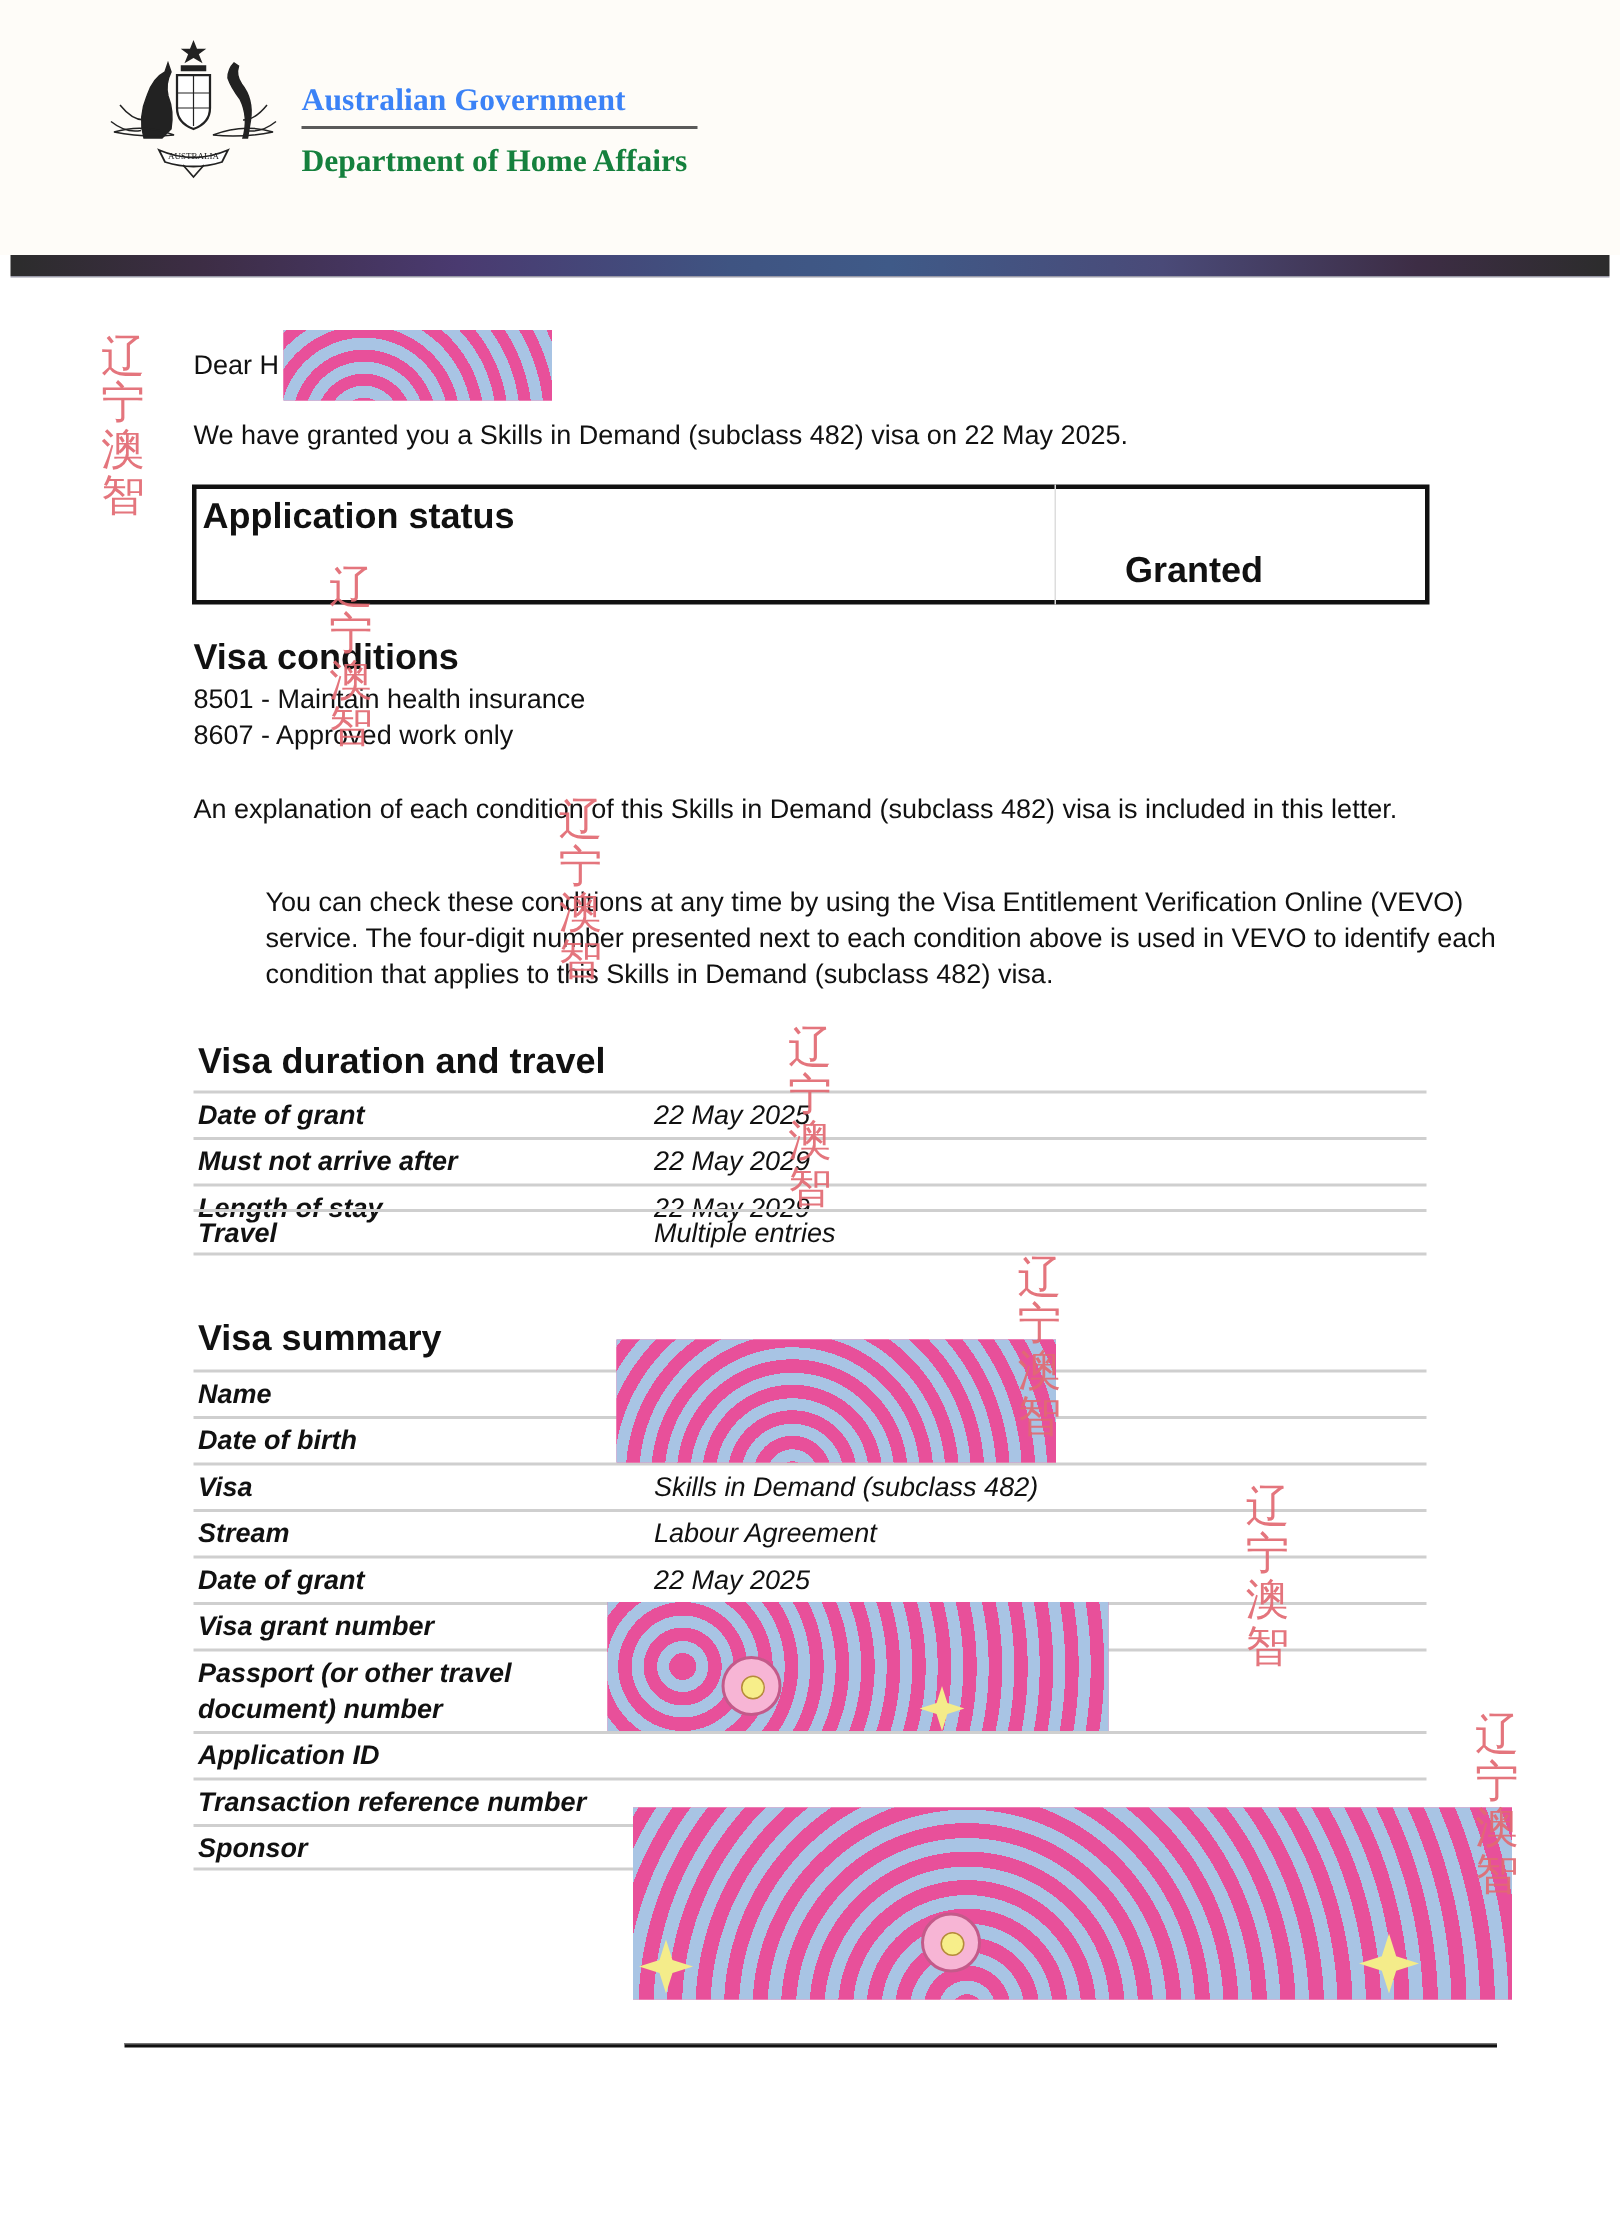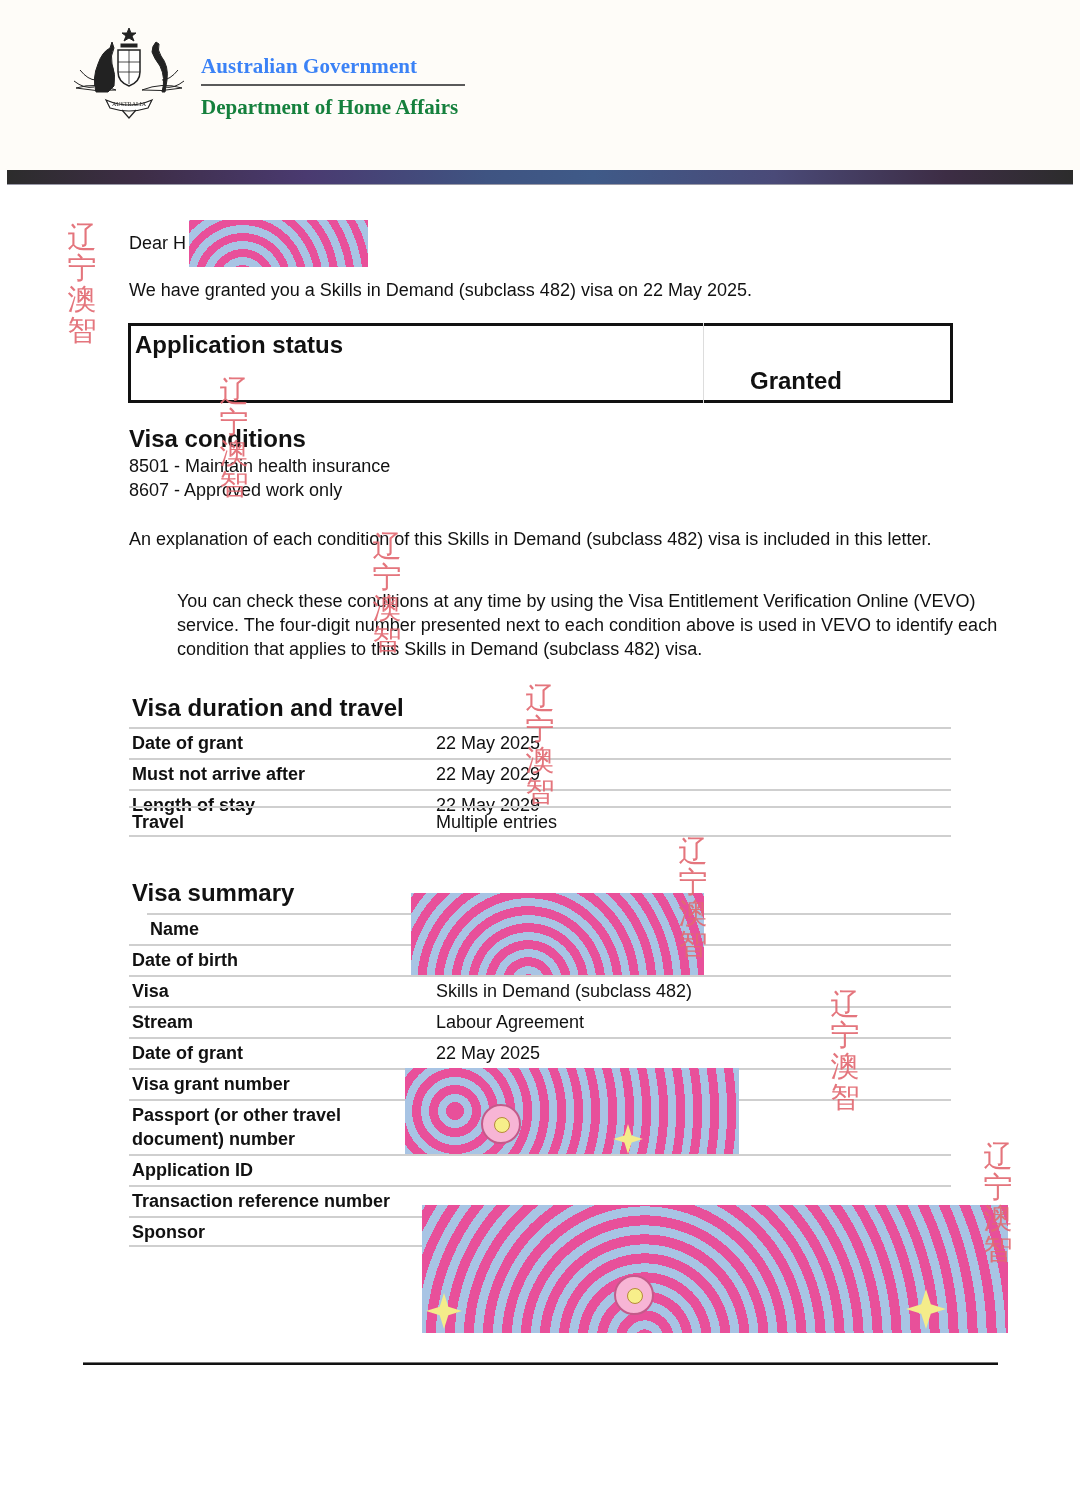--- a/index.html
+++ b/index.html
@@ -36,21 +36,21 @@
   .status-box .divider { position: absolute; left: 572px; top: -3px; width: 1px; height: 80px; background: #ddd; }
   .status-title { position: absolute; left: 4px; top: 5px; font-size: 24px; font-weight: bold; }
   .status-label { position: absolute; left: 4px; top: 41px; font-size: 24px; }
   .status-value { position: absolute; left: 575px; top: 41px; font-size: 24px; font-weight: bold; margin-left: 44px; }
 
   .h2 { position: absolute; font-size: 24px; font-weight: bold; }
   .cond { position: absolute; left: 129px; font-size: 18px; }
   .para { position: absolute; left: 129px; width: 830px; font-size: 18px; line-height: 24px; }
 
   .kv-table { position: absolute; left: 129px; width: 822px; }
-  .kv-row { position: relative; border-top: 2px solid #cfcfcf; font-size: 18px; display: flex; }
+  .kv-row { position: relative; border-top: 2px solid #cfcfcf; font-size: 18px; display: flex; font-style: italic; }
   .kv-row:last-child { border-bottom: 2px solid #cfcfcf; }
   .kv-key { width: 305px; padding: 2px 0 0 3px; font-weight: bold; line-height: 24px; }
   .kv-val { padding: 2px 0 0 2px; line-height: 24px; }
 
   .footer-rule { position: absolute; left: 83px; top: 1362px; width: 915px; height: 3px; background: #111; border-top: 1px solid #777; }
 
   .wm { position: absolute; color: #e26a72; font-family: "DejaVu Sans", sans-serif; font-size: 29px; line-height: 31px; width: 32px; text-align: center; word-break: break-all; opacity: 0.92; pointer-events: none; }
 </style>
 </head>
 <body>
@@ -113,21 +113,21 @@
       <div class="kv-val">22 May 2029</div>
     </div>
     <div class="kv-row" style="height: 31px;">
       <div class="kv-key">Travel</div>
       <div class="kv-val">Multiple entries</div>
     </div>
   </div>
 
 <div class="h2" style="left:132px;top:879px;">Visa summary</div>
 <div class="kv-table" style="top:913px;" id="sum-table">
-    <div class="kv-row" style="height: 31px; margin-left: 18px;">
+    <div class="kv-row" style="height: 31px;">
       <div class="kv-key">Name</div>
       <div class="kv-val"></div>
     </div>
     <div class="kv-row" style="height: 31px;">
       <div class="kv-key">Date of birth</div>
       <div class="kv-val"></div>
     </div>
     <div class="kv-row" style="height: 31px;">
       <div class="kv-key">Visa</div>
       <div class="kv-val">Skills in Demand (subclass 482)</div>

